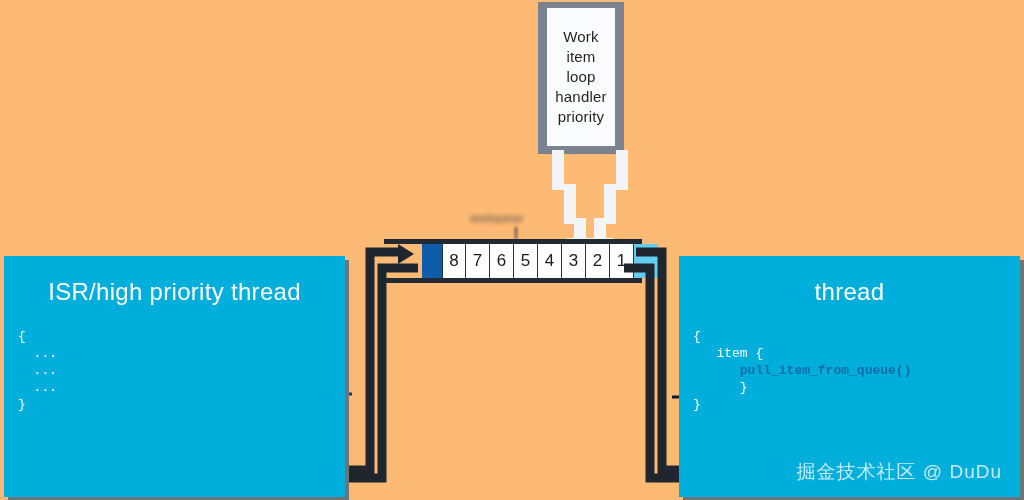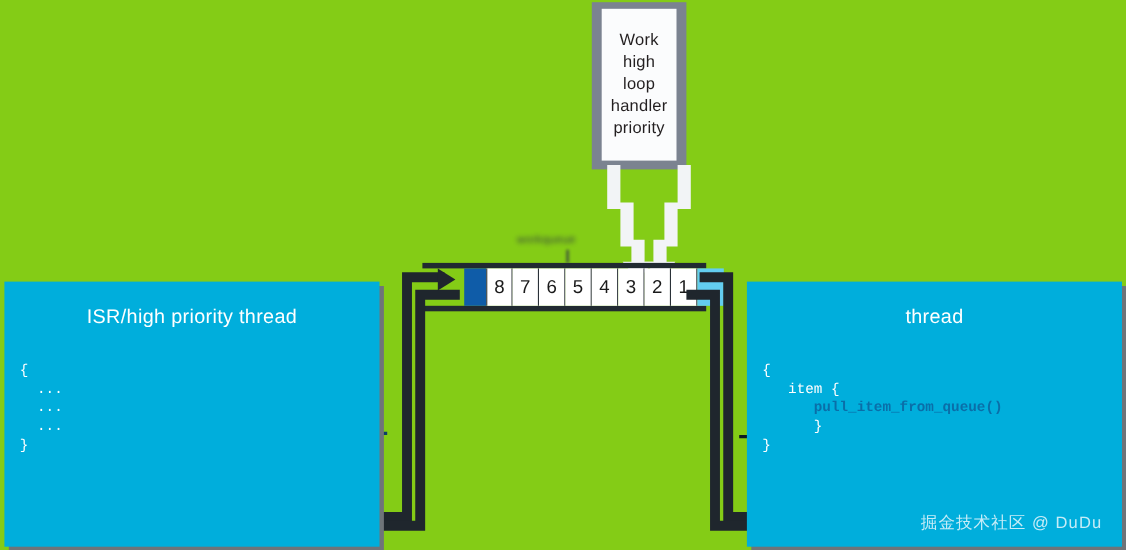--- a/index.html
+++ b/index.html
@@ -1,19 +1,19 @@
 <!DOCTYPE html>
 <html><head>
 <meta charset="utf-8">
 <style>
   html,body{margin:0;padding:0;background:#000;}
   body{width:1024px;height:500px;position:relative;overflow:hidden;
        font-family:"Liberation Sans", sans-serif;}
 
-  .stage{position:absolute;left:0;top:0;width:1024px;height:500px;background:#84cc16;}
+  .stage{position:absolute;left:0;top:0;width:1024px;height:500px;background:#fdba74;}
 
   
   .workitem-frame{position:absolute;left:538px;top:2px;width:86px;height:152px;
       background:#7b8390;padding:0;box-sizing:border-box;}
   .workitem-inner{position:absolute;left:547px;top:8px;width:68px;height:138px;
       background:#fbfcfd;box-sizing:border-box;
       display:flex;align-items:center;justify-content:center;}
   .workitem-text{color:#231f20;font-size:15px;line-height:20px;text-align:center;
       font-family:"Liberation Sans", sans-serif;letter-spacing:.2px;}
 
@@ -37,45 +37,45 @@
       filter:blur(2.4px);opacity:.95;white-space:nowrap;overflow:hidden;}
   .queue-label-tick{position:absolute;left:515px;top:227px;width:2px;height:12px;
       background:#2b3342;filter:blur(1.4px);opacity:.9;}
 
   
   .panel{position:absolute;background:#00AEDC;box-shadow:4px 4px 0 0 #6f7479;}
   .panel-left{left:4px;top:256px;width:341px;height:241px;}
   .panel-right{left:679px;top:256px;width:341px;height:241px;}
 
   .panel-title{position:absolute;left:0;right:0;top:22px;text-align:center;
-      color:#ffffff;font-size:18px;font-family:"Liberation Sans", sans-serif;
+      color:#ffffff;font-size:24px;font-family:"Liberation Sans", sans-serif;
       font-weight:400;letter-spacing:.3px;}
 
   .code{position:absolute;left:14px;top:72px;right:6px;
       color:#ffffff;font-family:"Liberation Mono", monospace;
       font-size:13px;line-height:17px;white-space:pre;}
   .code .dim{color:#0a6ea8;font-weight:bold;}
 
   .watermark{position:absolute;right:18px;bottom:12px;color:#e8f7fc;opacity:.85;
-      font-size:15px;font-family:"Liberation Sans", sans-serif;letter-spacing:1px;
+      font-size:19px;font-family:"Liberation Sans", sans-serif;letter-spacing:1px;
       white-space:nowrap;}
 
   
   .conn{position:absolute;left:0;top:0;width:1024px;height:500px;pointer-events:none;}
 </style>
 </head>
 <body>
 
 <div class="stage">
 
   <div class="workitem-frame"></div>
   <div class="workitem-inner">
     <div class="workitem-text" id="wi-text">
         <div>Work</div>
-        <div>high</div>
+        <div>item</div>
         <div>loop</div>
         <div>handler</div>
         <div>priority</div>
       </div>
   </div>
 
   <svg class="wi-arrows" viewBox="0 0 120 105">
     <g fill="#f2f4f6">
       <path d="M22,0 h12 v34 h12 v34 h10 v20 h8 l-14,17 l-14,-17 h8 v-14 h-10 v-34 h-12 z"></path>
       <path d="M98,0 h-12 v34 h-12 v34 h-10 v20 h-8 l14,17 l14,-17 h-8 v-14 h10 v-34 h12 z"></path>

